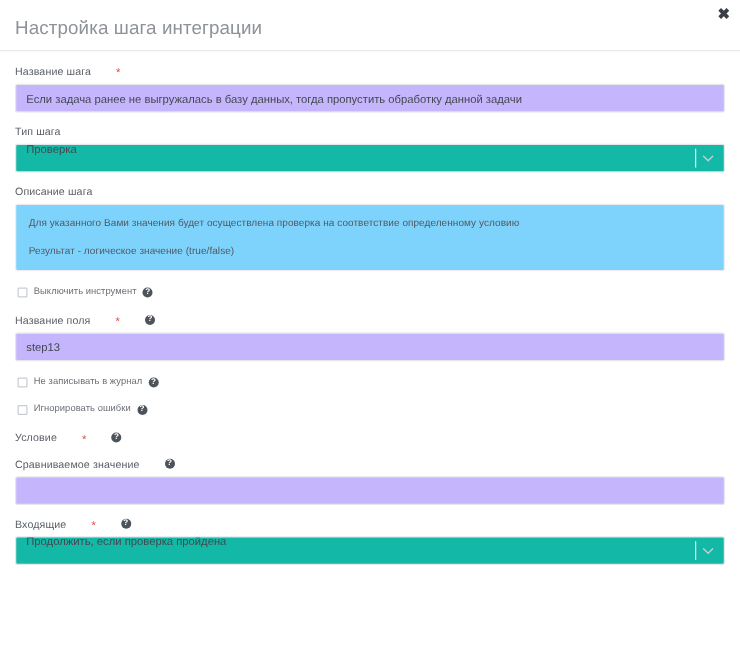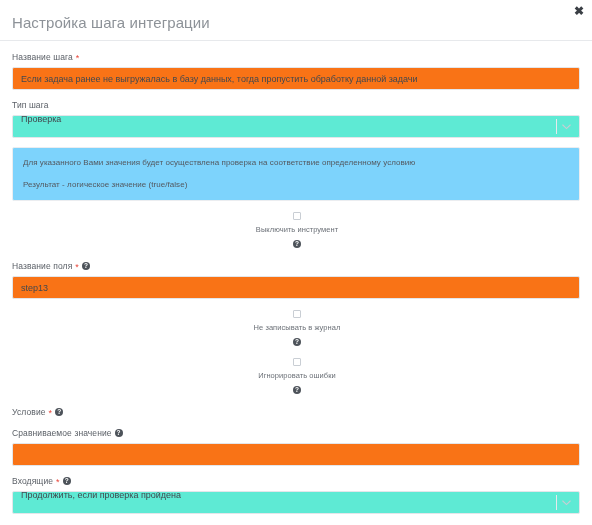--- a/index.html
+++ b/index.html
@@ -66,21 +66,21 @@
     margin-bottom: 9px;
   }
 
   .field-label {
     font-size: 8.5px;
     color: #5b6067;
     line-height: 12px;
     margin-bottom: 4px;
     display: flex;
     align-items: center;
-    gap: 3px;
+    gap: 20px;
     letter-spacing: .1px;
   }
   .req-star {
     color: #e8463a;
     font-size: 9px;
     line-height: 9px;
     position: relative;
     top: 1px;
   }
 
@@ -99,41 +99,41 @@
     flex: none;
     font-family: "Liberation Sans", sans-serif;
   }
 
   .text-input {
     width: 100%;
     height: 23px;
     box-sizing: border-box;
     border: 1px solid #e3e6ea;
     border-radius: 2px;
-    background: #f97316;
+    background: #c4b5fd;
     font-size: 9px;
     font-family: "Liberation Sans", sans-serif;
     color: #43484e;
     padding: 0 8px;
     outline: none;
   }
   .text-input::placeholder { color: #b4b9bf; }
 
   .select-wrap {
     position: relative;
     width: 100%;
     height: 23px;
   }
   .select-box {
     width: 100%;
     height: 23px;
     box-sizing: border-box;
     border: 1px solid #e3e6ea;
     border-radius: 2px;
-    background: #5eead4;
+    background: #14b8a6;
     font-size: 9px;
     color: #43484e;
     padding: 0 34px 16px 8px;
     display: flex;
     align-items: center;
     cursor: pointer;
     white-space: nowrap;
     overflow: hidden;
   }
   .select-divider {
@@ -172,24 +172,23 @@
     color: #53585f;
     line-height: 11px;
     margin-bottom: 11px;
     letter-spacing: .05px;
   }
   .desc-line:last-child { margin-bottom: 0; }
 
   
   .checkbox-row {
     display: flex;
-    align-items: center;
+    align-items: flex-end;
     gap: 5px;
     margin: 11px 0 12px 2px;
-    flex-direction: column;
   }
   .checkbox-box {
     width: 8px;
     height: 8px;
     box-sizing: border-box;
     border: 1px solid #c9ced4;
     border-radius: 1px;
     background: #ffffff;
     cursor: pointer;
     flex: none;
@@ -230,20 +229,23 @@
         <div class="select-divider"></div>
         <div class="select-chevron">
           <svg width="9" height="6" viewBox="0 0 9 6">
               <path d="M0.8 1 L4.5 4.6 L8.2 1" fill="none" stroke="#c8cdd3" stroke-width="1.1" stroke-linecap="round"></path>
             </svg>
         </div>
       </div>
     </div>
 
     <div class="field">
+      <div class="field-label">
+        <span>Описание шага</span>
+      </div>
       <div class="desc-panel">
         <div class="desc-line">Для указанного Вами значения будет осуществлена проверка на соответствие определенному условию</div>
         <div class="desc-line">Результат - логическое значение (true/false)</div>
       </div>
     </div>
 
     <div class="checkbox-row">
       <div class="checkbox-box"></div>
       <span class="checkbox-label">Выключить инструмент</span>
       <span class="help-icon">?</span>

